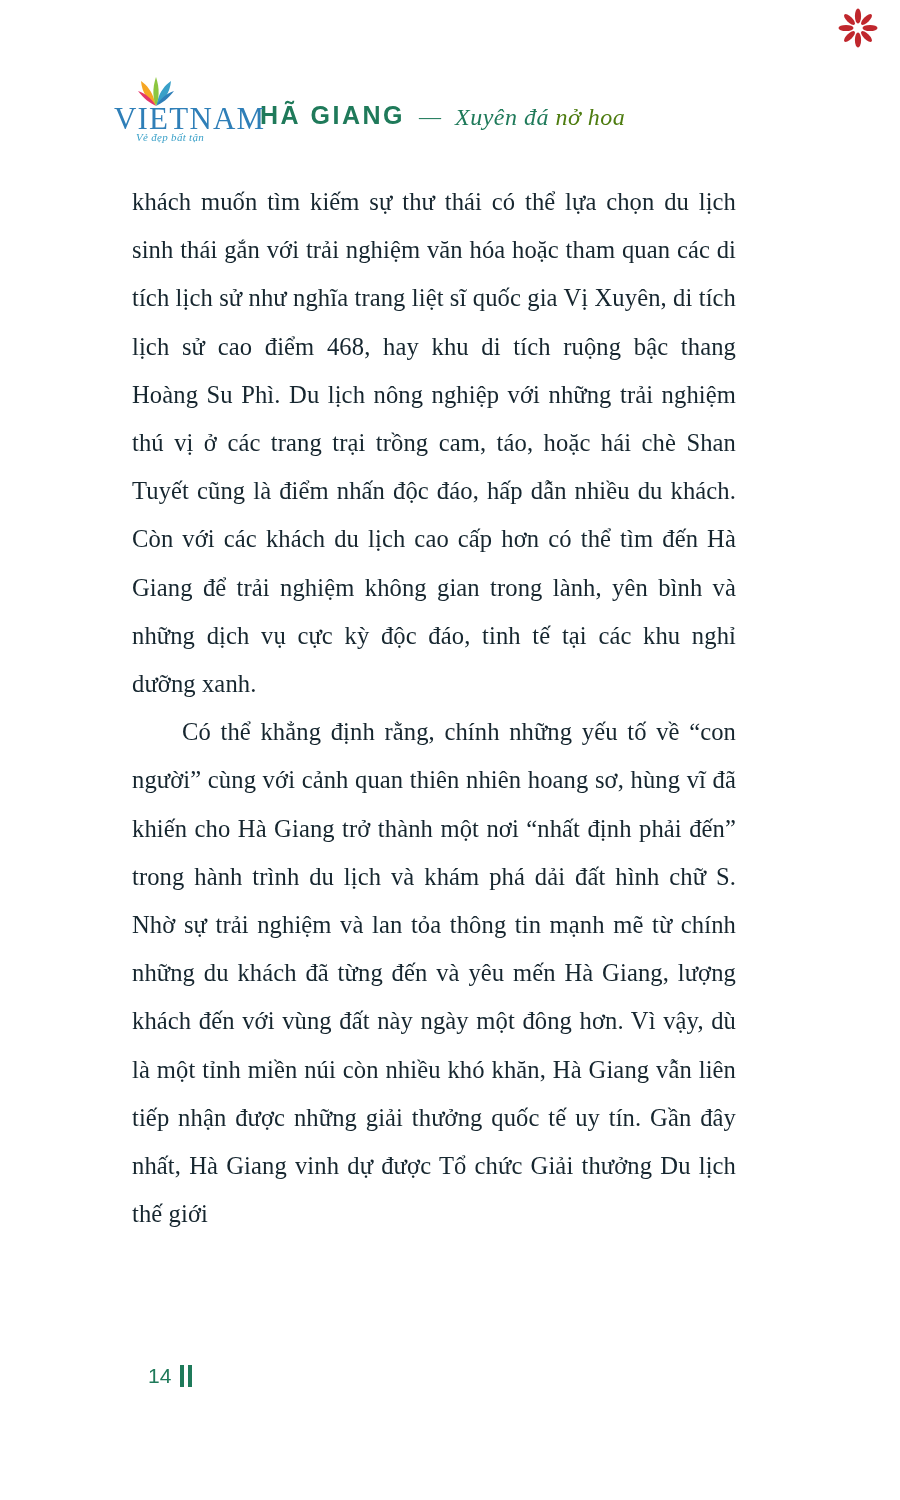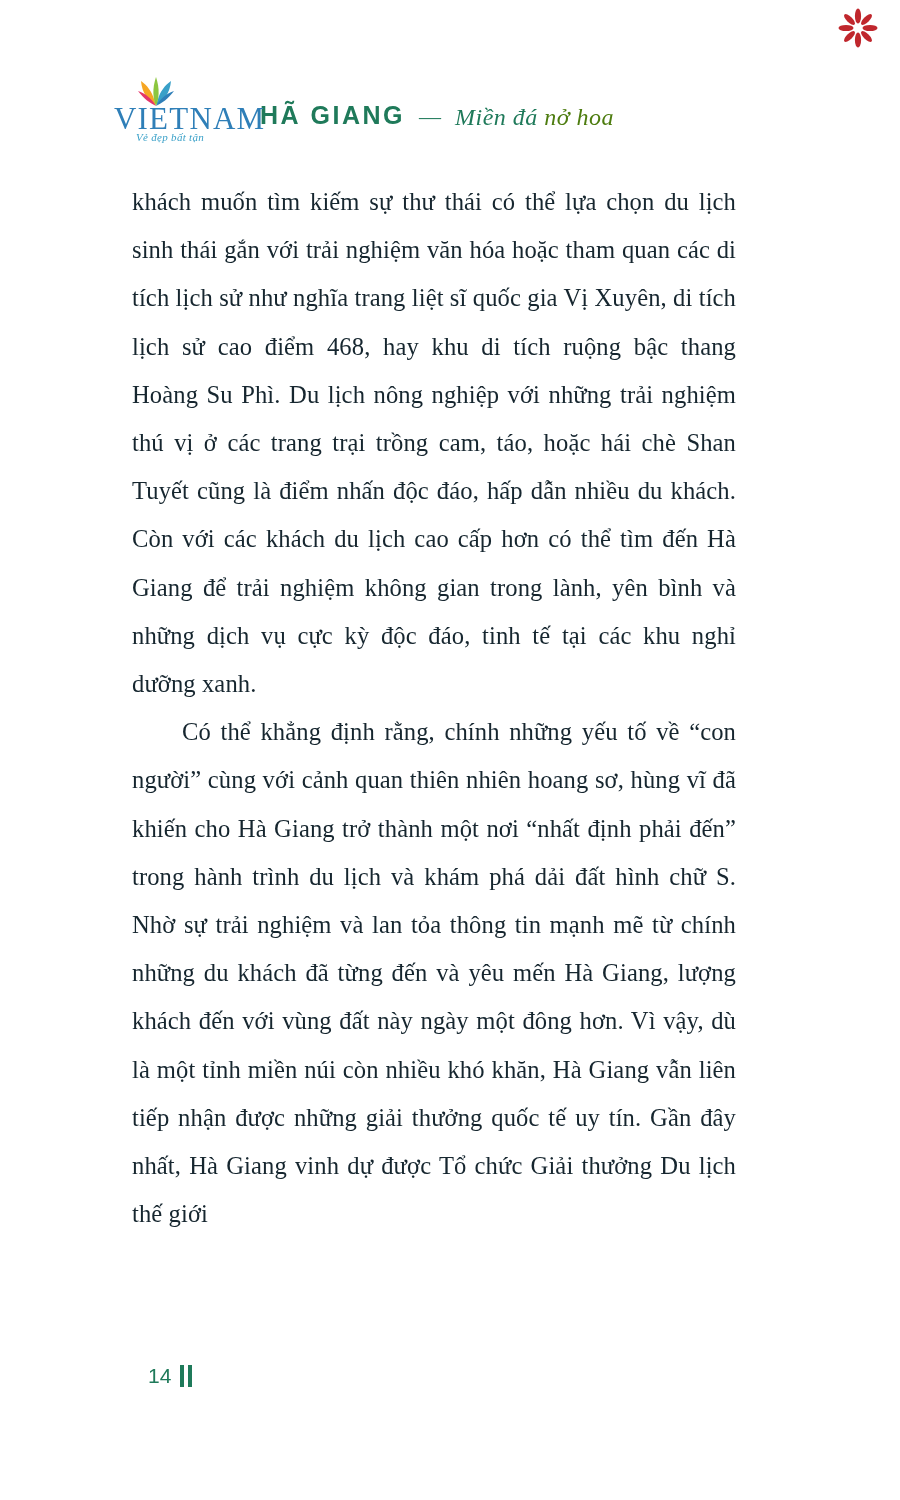--- a/index.html
+++ b/index.html
@@ -186,21 +186,21 @@
       </svg>
     </div>
     <div class="logo-text">VIETNAM</div>
     <div class="logo-tagline">Vẻ đẹp bất tận</div>
   </div>
 
   <div class="header-titles">
     <span class="title-main">HÃ GIANG</span>
     <span class="title-dash">—</span>
     <span class="title-sub">
-      <span>Miền đá</span>
+      <span>Xuyên đá</span>
       <span class="accent">nở hoa</span>
     </span>
   </div>
 
 </header>
 
 <main class="page-body">
   <p>khách muốn tìm kiếm sự thư thái có thể lựa chọn du lịch sinh thái gắn với trải nghiệm văn hóa hoặc tham quan các di tích lịch sử như nghĩa trang liệt sĩ quốc gia Vị Xuyên, di tích lịch sử cao điểm 468, hay khu di tích ruộng bậc thang Hoàng Su Phì. Du lịch nông nghiệp với những trải nghiệm thú vị ở các trang trại trồng cam, táo, hoặc hái chè Shan Tuyết cũng là điểm nhấn độc đáo, hấp dẫn nhiều du khách. Còn với các khách du lịch cao cấp hơn có thể tìm đến Hà Giang để trải nghiệm không gian trong lành, yên bình và những dịch vụ cực kỳ độc đáo, tinh tế tại các khu nghỉ dưỡng xanh.</p>
   <p class="indent">Có thể khẳng định rằng, chính những yếu tố về “con người” cùng với cảnh quan thiên nhiên hoang sơ, hùng vĩ đã khiến cho Hà Giang trở thành một nơi “nhất định phải đến” trong hành trình du lịch và khám phá dải đất hình chữ S. Nhờ sự trải nghiệm và lan tỏa thông tin mạnh mẽ từ chính những du khách đã từng đến và yêu mến Hà Giang, lượng khách đến với vùng đất này ngày một đông hơn. Vì vậy, dù là một tỉnh miền núi còn nhiều khó khăn, Hà Giang vẫn liên tiếp nhận được những giải thưởng quốc tế uy tín. Gần đây nhất, Hà Giang vinh dự được Tổ chức Giải thưởng Du lịch thế giới</p>
 </main>

